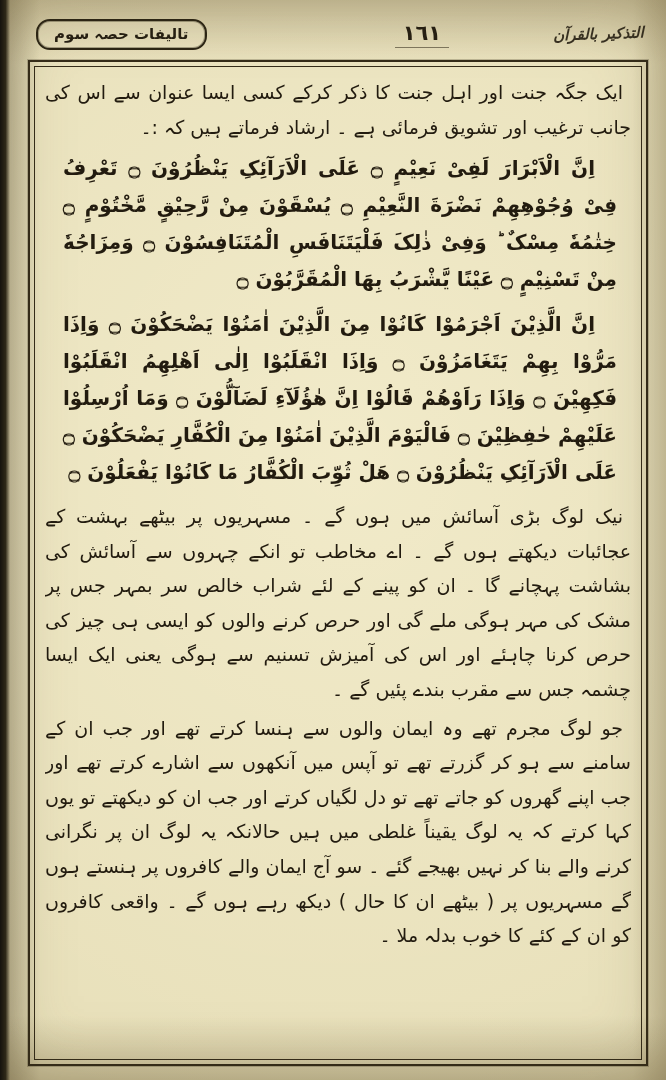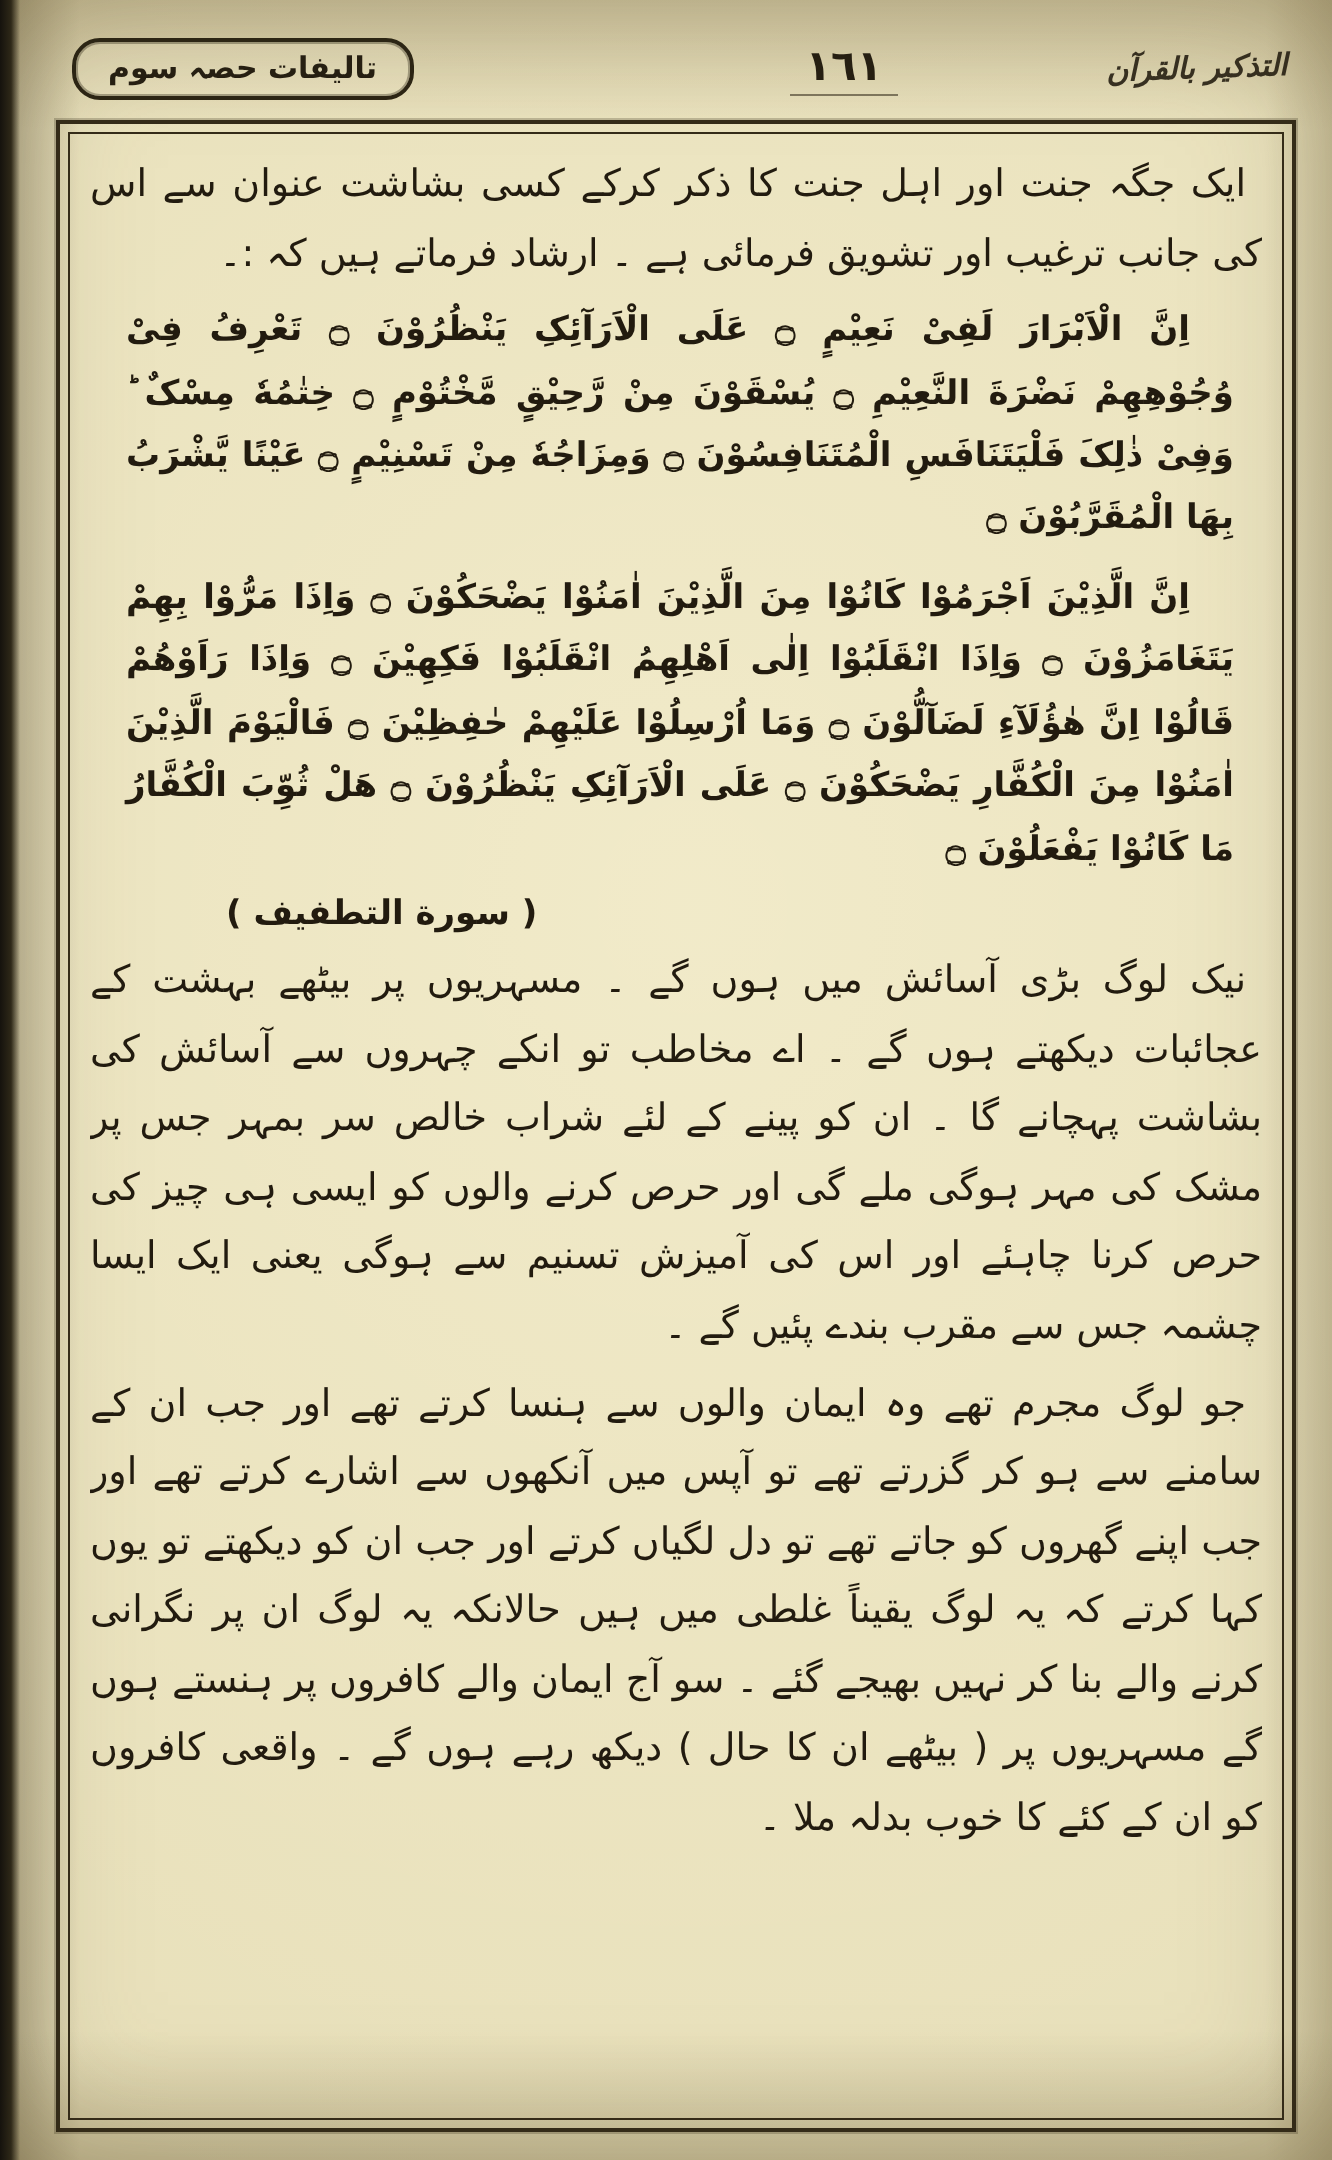--- a/index.html
+++ b/index.html
@@ -59,21 +59,21 @@
   .text{
     position:absolute;inset:13px 15px;overflow:hidden;
     direction:rtl;color:#221b0f;
   }
   p{margin:0;}
   .urdu{
     font-size:19px;line-height:1.82;text-align:justify;
     text-indent:8px;margin-bottom:4px;font-weight:500;
   }
   .arabic{
-    font-size:17px;line-height:1.85;font-weight:700;text-align:justify;
+    font-size:20px;line-height:1.85;font-weight:700;text-align:justify;
     margin:6px 14px 8px 18px;text-indent:22px;
   }
   .caption{
     font-size:17px;font-weight:700;text-align:left;
     padding-left:68px;margin:-2px 0 6px 0;
   }
 </style>
 </head>
 <body>
 
@@ -82,23 +82,22 @@
   <div class="left-edge"></div>
 
   <div class="header">
     <div class="h-box">تالیفات حصہ سوم</div>
     <div class="h-num">١٦١</div>
     <div class="h-title">التذكير بالقرآن</div>
   </div>
 
   <div class="frame">
     <div class="text">
-      <p class="urdu">ایک جگہ جنت اور اہل جنت کا ذکر کرکے کسی بشاشت عنوان سے اس کی جانب ترغیب اور تشویق فرمائی ہے ۔ ارشاد فرماتے ہیں کہ :۔</p>
+      <p class="urdu">ایک جگہ جنت اور اہل جنت کا ذکر کرکے کسی ایسا عنوان سے اس کی جانب ترغیب اور تشویق فرمائی ہے ۔ ارشاد فرماتے ہیں کہ :۔</p>
       <p class="arabic">اِنَّ الْاَبْرَارَ لَفِیْ نَعِیْمٍ ۝ عَلَی الْاَرَآئِکِ یَنْظُرُوْنَ ۝ تَعْرِفُ فِیْ وُجُوْهِهِمْ نَضْرَةَ النَّعِیْمِ ۝ یُسْقَوْنَ مِنْ رَّحِیْقٍ مَّخْتُوْمٍ ۝ خِتٰمُهٗ مِسْکٌ ؕ وَفِیْ ذٰلِکَ فَلْیَتَنَافَسِ الْمُتَنَافِسُوْنَ ۝ وَمِزَاجُهٗ مِنْ تَسْنِیْمٍ ۝ عَیْنًا یَّشْرَبُ بِهَا الْمُقَرَّبُوْنَ ۝</p>
       <p class="arabic">اِنَّ الَّذِیْنَ اَجْرَمُوْا کَانُوْا مِنَ الَّذِیْنَ اٰمَنُوْا یَضْحَکُوْنَ ۝ وَاِذَا مَرُّوْا بِهِمْ یَتَغَامَزُوْنَ ۝ وَاِذَا انْقَلَبُوْا اِلٰی اَهْلِهِمُ انْقَلَبُوْا فَکِهِیْنَ ۝ وَاِذَا رَاَوْهُمْ قَالُوْا اِنَّ هٰؤُلَآءِ لَضَآلُّوْنَ ۝ وَمَا اُرْسِلُوْا عَلَیْهِمْ حٰفِظِیْنَ ۝ فَالْیَوْمَ الَّذِیْنَ اٰمَنُوْا مِنَ الْکُفَّارِ یَضْحَکُوْنَ ۝ عَلَی الْاَرَآئِکِ یَنْظُرُوْنَ ۝ هَلْ ثُوِّبَ الْکُفَّارُ مَا کَانُوْا یَفْعَلُوْنَ ۝</p>
-      <p class="caption">( سورة التطفیف )</p>
       <p class="urdu">نیک لوگ بڑی آسائش میں ہوں گے ۔ مسہریوں پر بیٹھے بہشت کے عجائبات دیکھتے ہوں گے ۔ اے مخاطب تو انکے چہروں سے آسائش کی بشاشت پہچانے گا ۔ ان کو پینے کے لئے شراب خالص سر بمہر جس پر مشک کی مہر ہوگی ملے گی اور حرص کرنے والوں کو ایسی ہی چیز کی حرص کرنا چاہئے اور اس کی آمیزش تسنیم سے ہوگی یعنی ایک ایسا چشمہ جس سے مقرب بندے پئیں گے ۔</p>
       <p class="urdu">جو لوگ مجرم تھے وہ ایمان والوں سے ہنسا کرتے تھے اور جب ان کے سامنے سے ہو کر گزرتے تھے تو آپس میں آنکھوں سے اشارے کرتے تھے اور جب اپنے گھروں کو جاتے تھے تو دل لگیاں کرتے اور جب ان کو دیکھتے تو یوں کہا کرتے کہ یہ لوگ یقیناً غلطی میں ہیں حالانکہ یہ لوگ ان پر نگرانی کرنے والے بنا کر نہیں بھیجے گئے ۔ سو آج ایمان والے کافروں پر ہنستے ہوں گے مسہریوں پر ( بیٹھے ان کا حال ) دیکھ رہے ہوں گے ۔ واقعی کافروں کو ان کے کئے کا خوب بدلہ ملا ۔</p>
 
     </div>
   </div>
 
 </div>
 
 </body></html>

